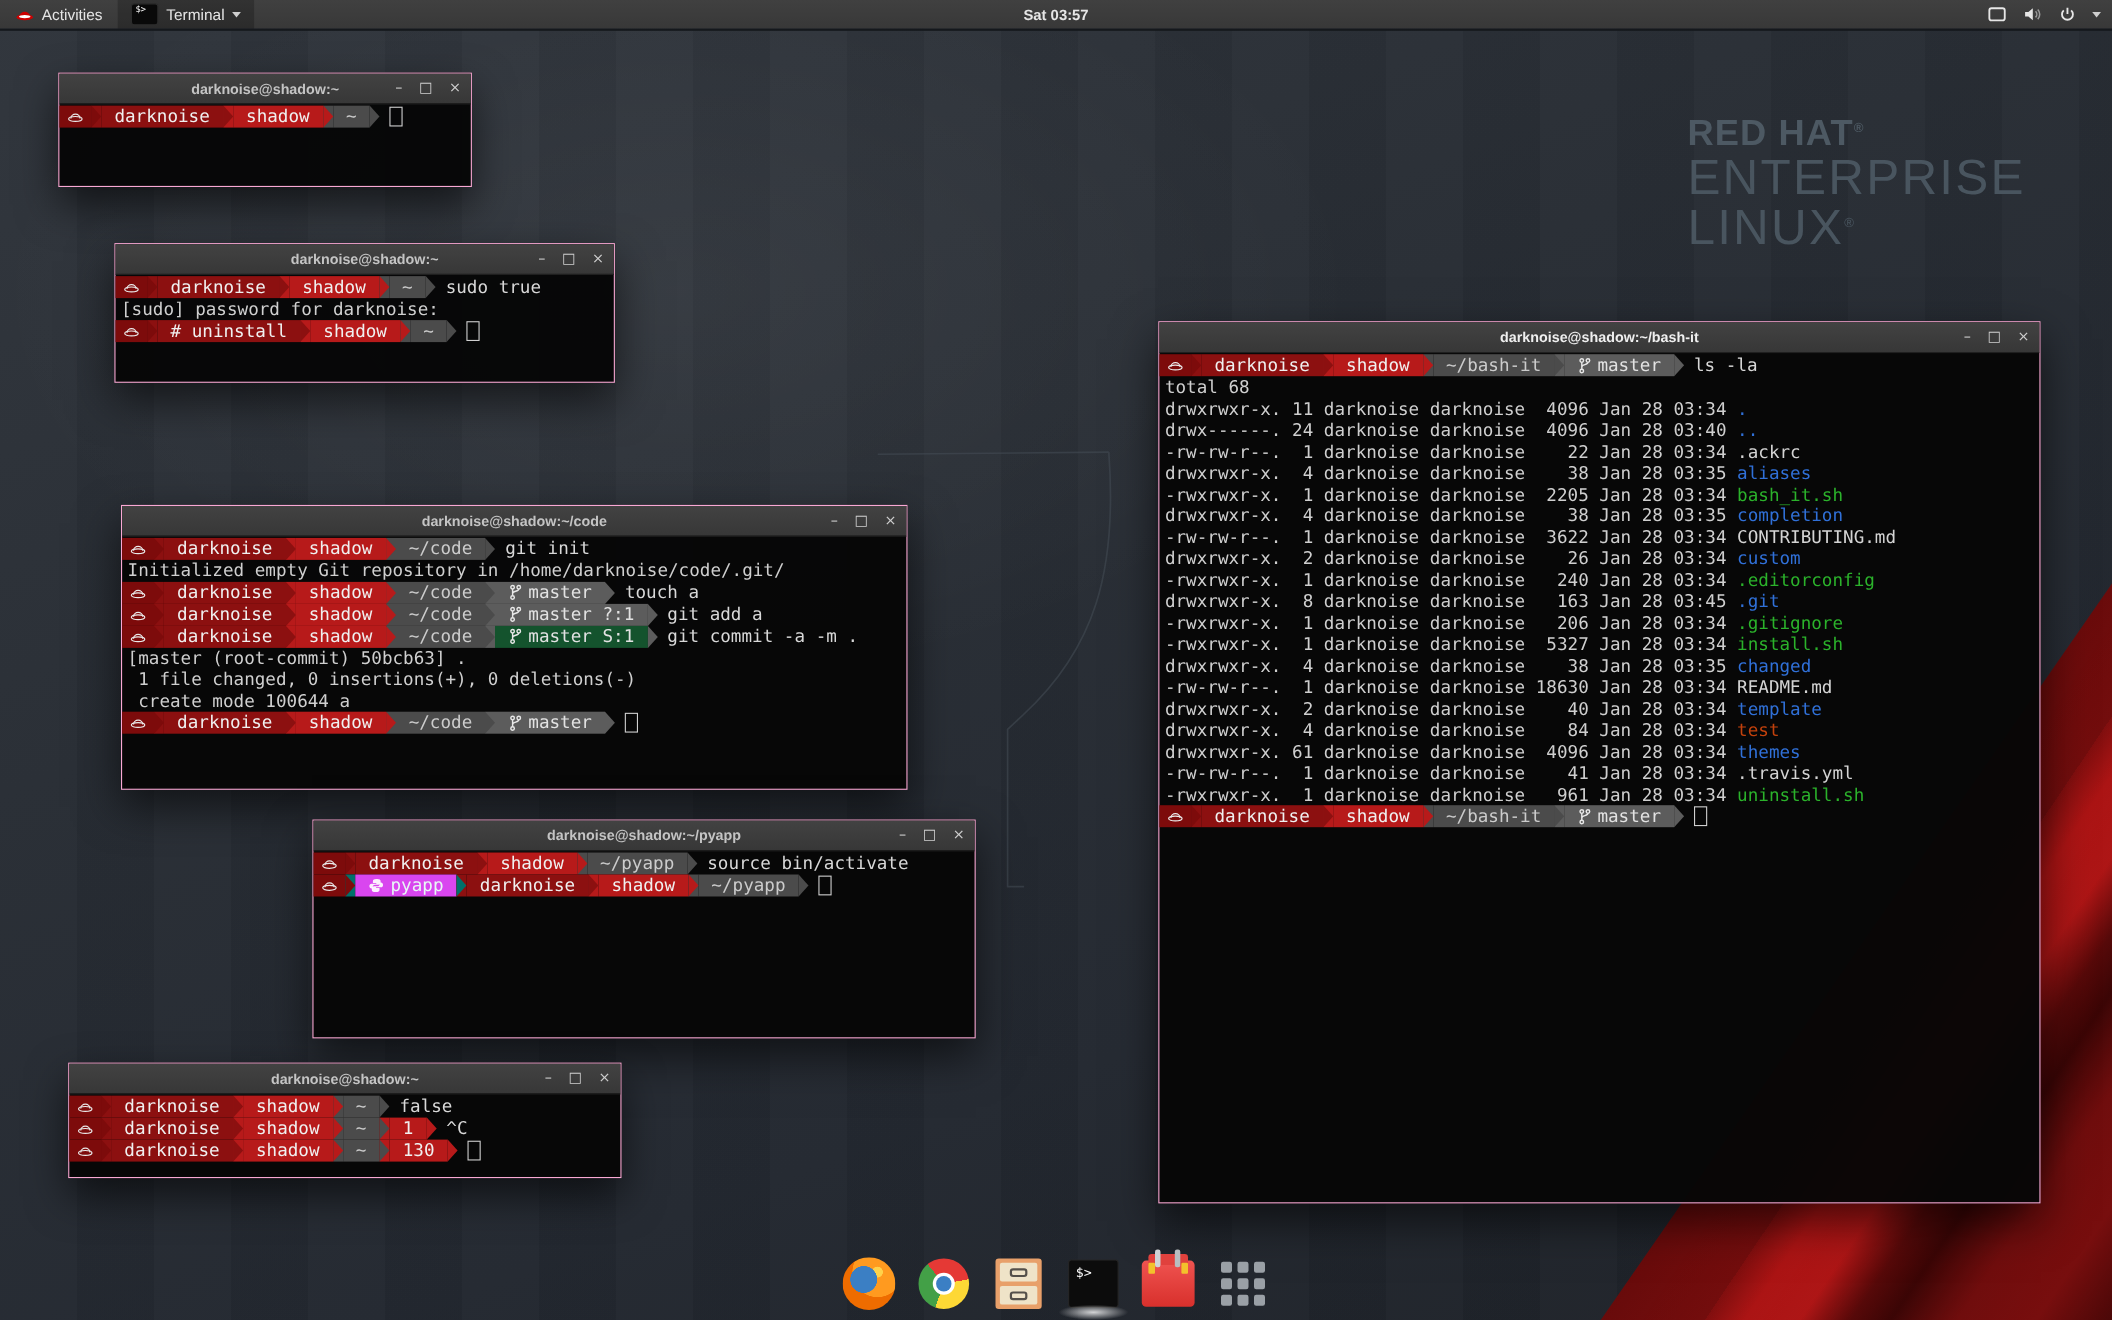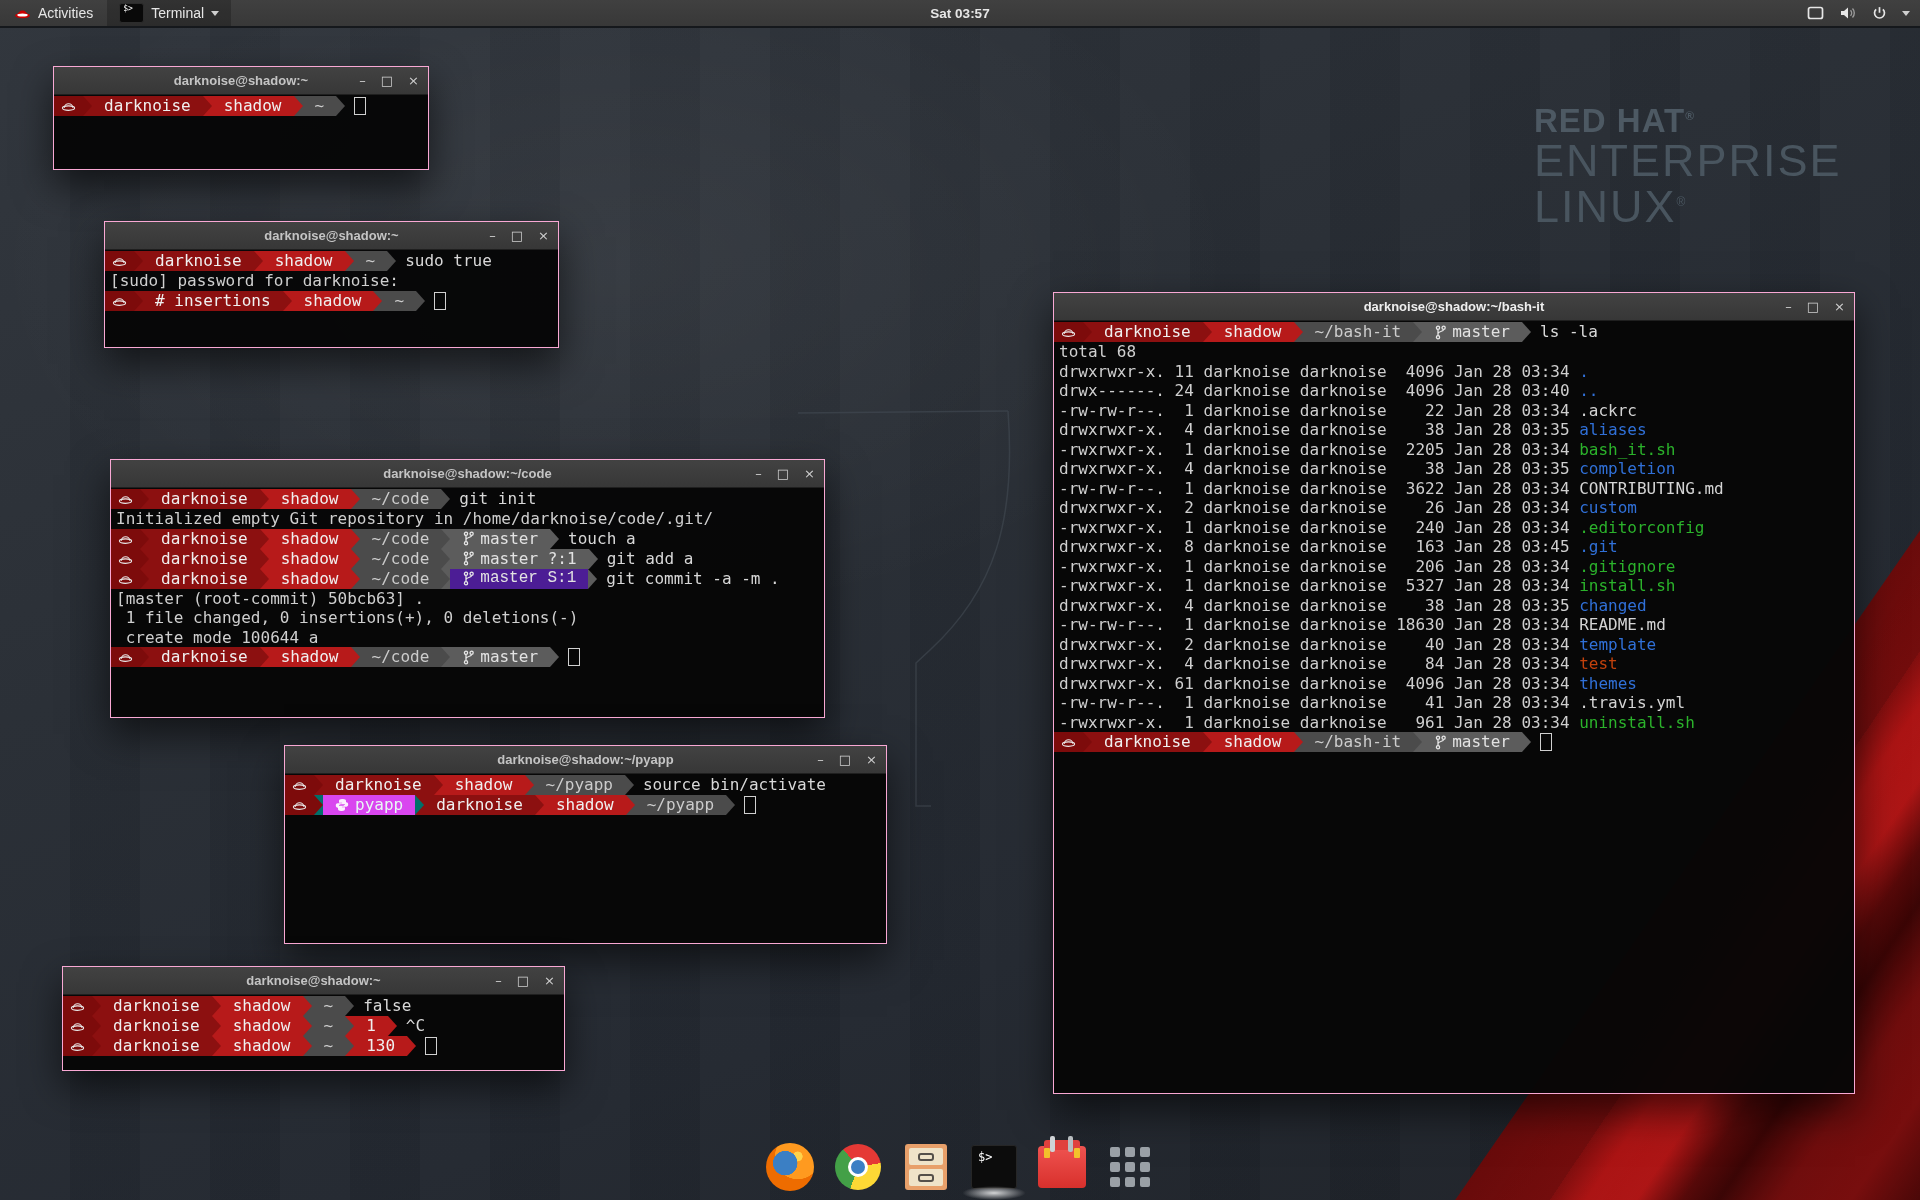--- a/index.html
+++ b/index.html
@@ -192,21 +192,21 @@
           <div class="parrow" style="border-left-color: rgb(75, 75, 75); background: transparent;"></div>
           <div class="cmd">sudo true</div>
         </div>
         <div class="out">[sudo] password for darknoise:</div>
         <div class="prow">
           <div class="seg icon-only" style="background: rgb(125, 11, 11); color: rgb(240, 240, 240);"><svg width="15" height="12" viewBox="0 0 16 13">
               <path d="M3.6 8.3 a4.5 4.3 0 0 1 9 0" fill="none" stroke="#eaeaea" stroke-width="1.2"></path>
               <ellipse cx="8" cy="8.8" rx="6.6" ry="2.4" fill="none" stroke="#eaeaea" stroke-width="1.2"></ellipse>
             </svg></div>
           <div class="parrow" style="border-left-color: rgb(125, 11, 11); background: rgb(140, 16, 16);"></div>
-          <div class="seg" style="background: rgb(140, 16, 16); color: rgb(240, 240, 240);"># insertions</div>
+          <div class="seg" style="background: rgb(140, 16, 16); color: rgb(240, 240, 240);"># uninstall</div>
           <div class="parrow" style="border-left-color: rgb(140, 16, 16); background: rgb(183, 26, 26);"></div>
           <div class="seg" style="background: rgb(183, 26, 26); color: rgb(240, 240, 240);">shadow</div>
           <div class="parrow" style="border-left-color: rgb(183, 26, 26); background: rgb(75, 75, 75);"></div>
           <div class="seg" style="background: rgb(75, 75, 75); color: rgb(204, 204, 204);">~</div>
           <div class="parrow" style="border-left-color: rgb(75, 75, 75); background: transparent;"></div>
           <div class="cursor"></div>
         </div>
       </div>
     </div>
     <div class="window" style="left: 110px; top: 459px; width: 713px; height: 257px; z-index: 12;">
@@ -285,21 +285,21 @@
               <path d="M3.6 8.3 a4.5 4.3 0 0 1 9 0" fill="none" stroke="#eaeaea" stroke-width="1.2"></path>
               <ellipse cx="8" cy="8.8" rx="6.6" ry="2.4" fill="none" stroke="#eaeaea" stroke-width="1.2"></ellipse>
             </svg></div>
           <div class="parrow" style="border-left-color: rgb(125, 11, 11); background: rgb(140, 16, 16);"></div>
           <div class="seg" style="background: rgb(140, 16, 16); color: rgb(240, 240, 240);">darknoise</div>
           <div class="parrow" style="border-left-color: rgb(140, 16, 16); background: rgb(183, 26, 26);"></div>
           <div class="seg" style="background: rgb(183, 26, 26); color: rgb(240, 240, 240);">shadow</div>
           <div class="parrow" style="border-left-color: rgb(183, 26, 26); background: rgb(75, 75, 75);"></div>
           <div class="seg" style="background: rgb(75, 75, 75); color: rgb(204, 204, 204);">~/code</div>
           <div class="parrow" style="border-left-color: rgb(75, 75, 75); background: rgb(92, 92, 92);"></div>
-          <div class="seg" style="background: #4c1d95; color: rgb(226, 226, 226); font-family: Liberation Mono, monospace;"><svg width="13" height="15" viewBox="0 0 13 15" style="margin-right:5px">
+          <div class="seg" style="background: #14532d; color: rgb(226, 226, 226);"><svg width="13" height="15" viewBox="0 0 13 15" style="margin-right:5px">
               <g stroke="#e8e8e8" stroke-width="1.3" fill="none">
                 <circle cx="4" cy="2.8" r="1.6"></circle>
                 <circle cx="4" cy="12.2" r="1.6"></circle>
                 <circle cx="9.6" cy="2.8" r="1.6"></circle>
                 <path d="M4 4.4 v6.2 M4 8.6 c0 -2.6 5.6 -1.6 5.6 -4.2"></path>
               </g>
             </svg>master S:1</div>
           <div class="parrow" style="border-left-color: rgb(92, 92, 92); background: transparent;"></div>
           <div class="cmd">git commit -a -m .</div>
         </div>

